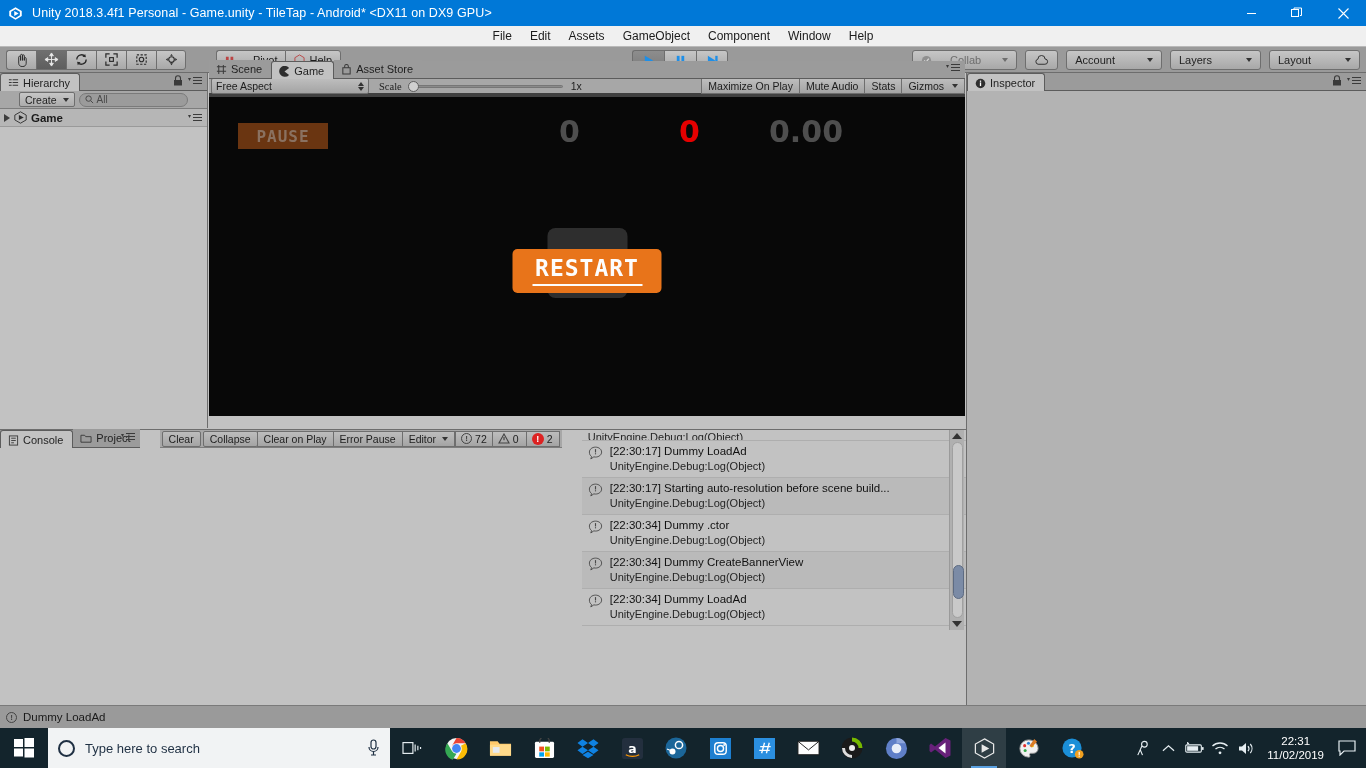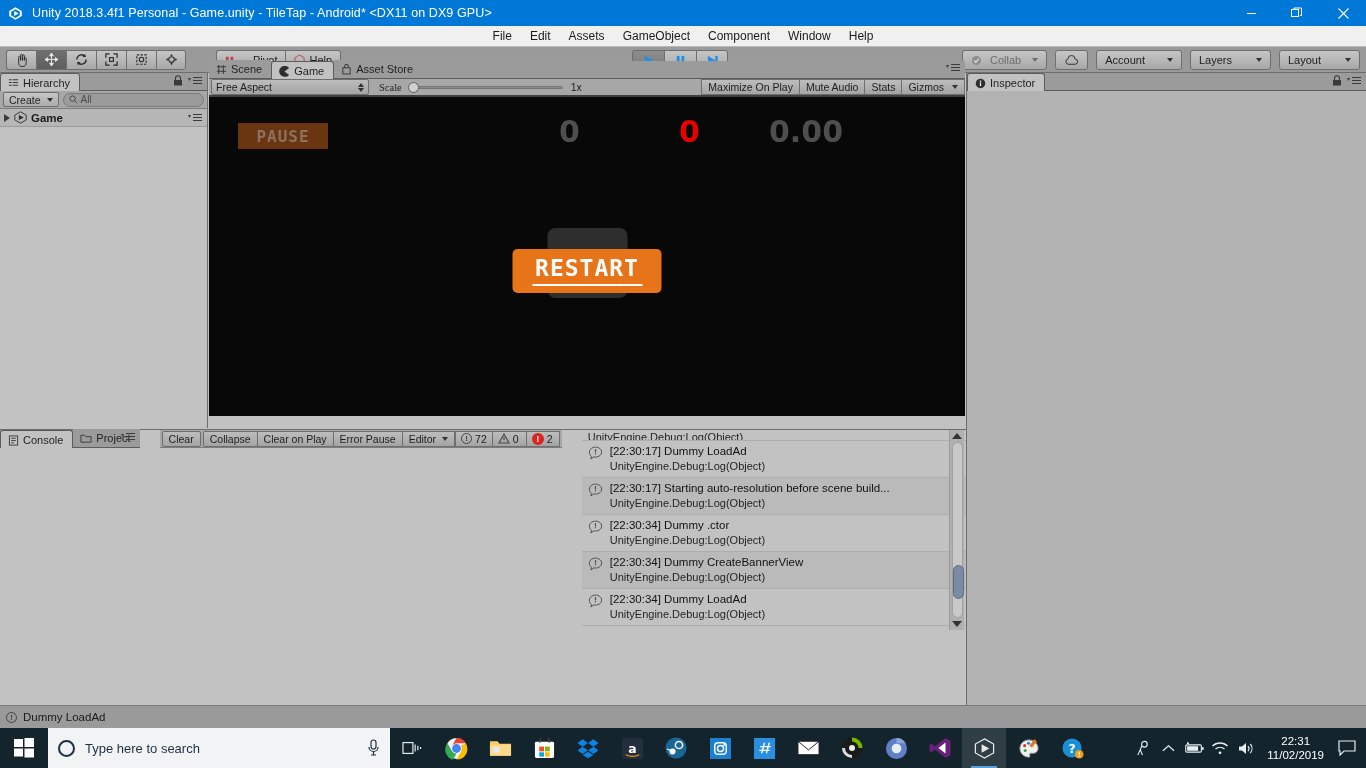--- a/index.html
+++ b/index.html
@@ -77,21 +77,21 @@
     display: flex; align-items: center; justify-content: center;
   }
   .playbtn:first-child { border-radius: 3px 0 0 3px; background: linear-gradient(#8d8d8d,#7c7c7c); }
   .playbtn:last-child { border-radius: 0 3px 3px 0; border-right: 1px solid #6e6e6e; }
 
   .rightgroup { position: absolute; right: 6px; top: 3px; display: flex; align-items: center; gap: 8px; }
   .rbtn {
     height: 20px; padding: 0 8px; font-size: 11px; color: #222;
     background: linear-gradient(#c6c6c6,#a8a8a8);
     border: 1px solid #6e6e6e; border-radius: 3px;
-    display: flex; align-items: center; gap: 8px;
+    display: flex; align-items: center; gap: 18px;
   }
   .rbtn.dim { color: #6e6e6e; }
   .caret { width: 0; height: 0; border-left: 3.5px solid transparent; border-right: 3.5px solid transparent; border-top: 4px solid #333; margin-left: 3px; }
   .caret.dim { border-top-color: #6e6e6e; }
 
   
   .panel-tabrow {
     height: 18px; background: #9b9b9b;
     display: flex; align-items: flex-end; position: relative;
     border-bottom: 1px solid #5c5c5c;
@@ -110,21 +110,21 @@
   .tabrow-right { position: absolute; right: 4px; top: 2px; display: flex; align-items: center; gap: 4px; }
 
   
   .hierarchy {
     position: absolute; left: 0; top: 73px; width: 208px; height: 355px;
     background: #c2c2c2; border-right: 1px solid #6d6d6d;
     display: flex; flex-direction: column;
   }
   .hier-toolbar {
     height: 18px; background: #a7a7a7; border-bottom: 1px solid #7d7d7d;
-    display: flex; align-items: center; padding: 0 3px; gap: 4px;
+    display: flex; align-items: center; padding: 0 19px; gap: 4px;
   }
   .createbtn {
     height: 15px; font-size: 10.5px; padding: 0 5px; color: #1f1f1f;
     background: linear-gradient(#c6c6c6,#acacac); border: 1px solid #6e6e6e; border-radius: 2px;
     display: flex; align-items: center; gap: 3px;
   }
   .searchfield {
     flex: 1; height: 14px; border-radius: 7px;
     background: #9b9b9b; border: 1px solid #7a7a7a;
     display: flex; align-items: center; padding: 0 5px; gap: 3px;
@@ -137,21 +137,21 @@
   }
   .tri { width: 0; height: 0; border-top: 4.5px solid transparent; border-bottom: 4.5px solid transparent; border-left: 6px solid #3c3c3c; }
   .hier-body { flex: 1; background: #c2c2c2; }
 
   
   .gameview {
     position: absolute; left: 209px; top: 61px; width: 756px; height: 355px;
     background: #c2c2c2; display: flex; flex-direction: column;
   }
   .game-toolbar {
-    height: 18px; background: #a7a7a7; border-bottom: 2px solid #404040;
+    height: 18px; background: #a7a7a7; border-bottom: 4px solid #404040;
     display: flex; align-items: center; font-size: 10.5px; color: #1d1d1d;
   }
   .aspectsel {
     width: 158px; height: 16px; margin-left: 2px;
     background: linear-gradient(#bdbdbd,#a4a4a4); border: 1px solid #6e6e6e; border-radius: 2px;
     display: flex; align-items: center; justify-content: space-between; padding: 0 4px;
   }
   .updown { display: flex; flex-direction: column; gap: 1px; }
   .updown i { display: block; width: 0; height: 0; border-left: 3px solid transparent; border-right: 3px solid transparent; }
   .updown i.u { border-bottom: 4px solid #333; }

